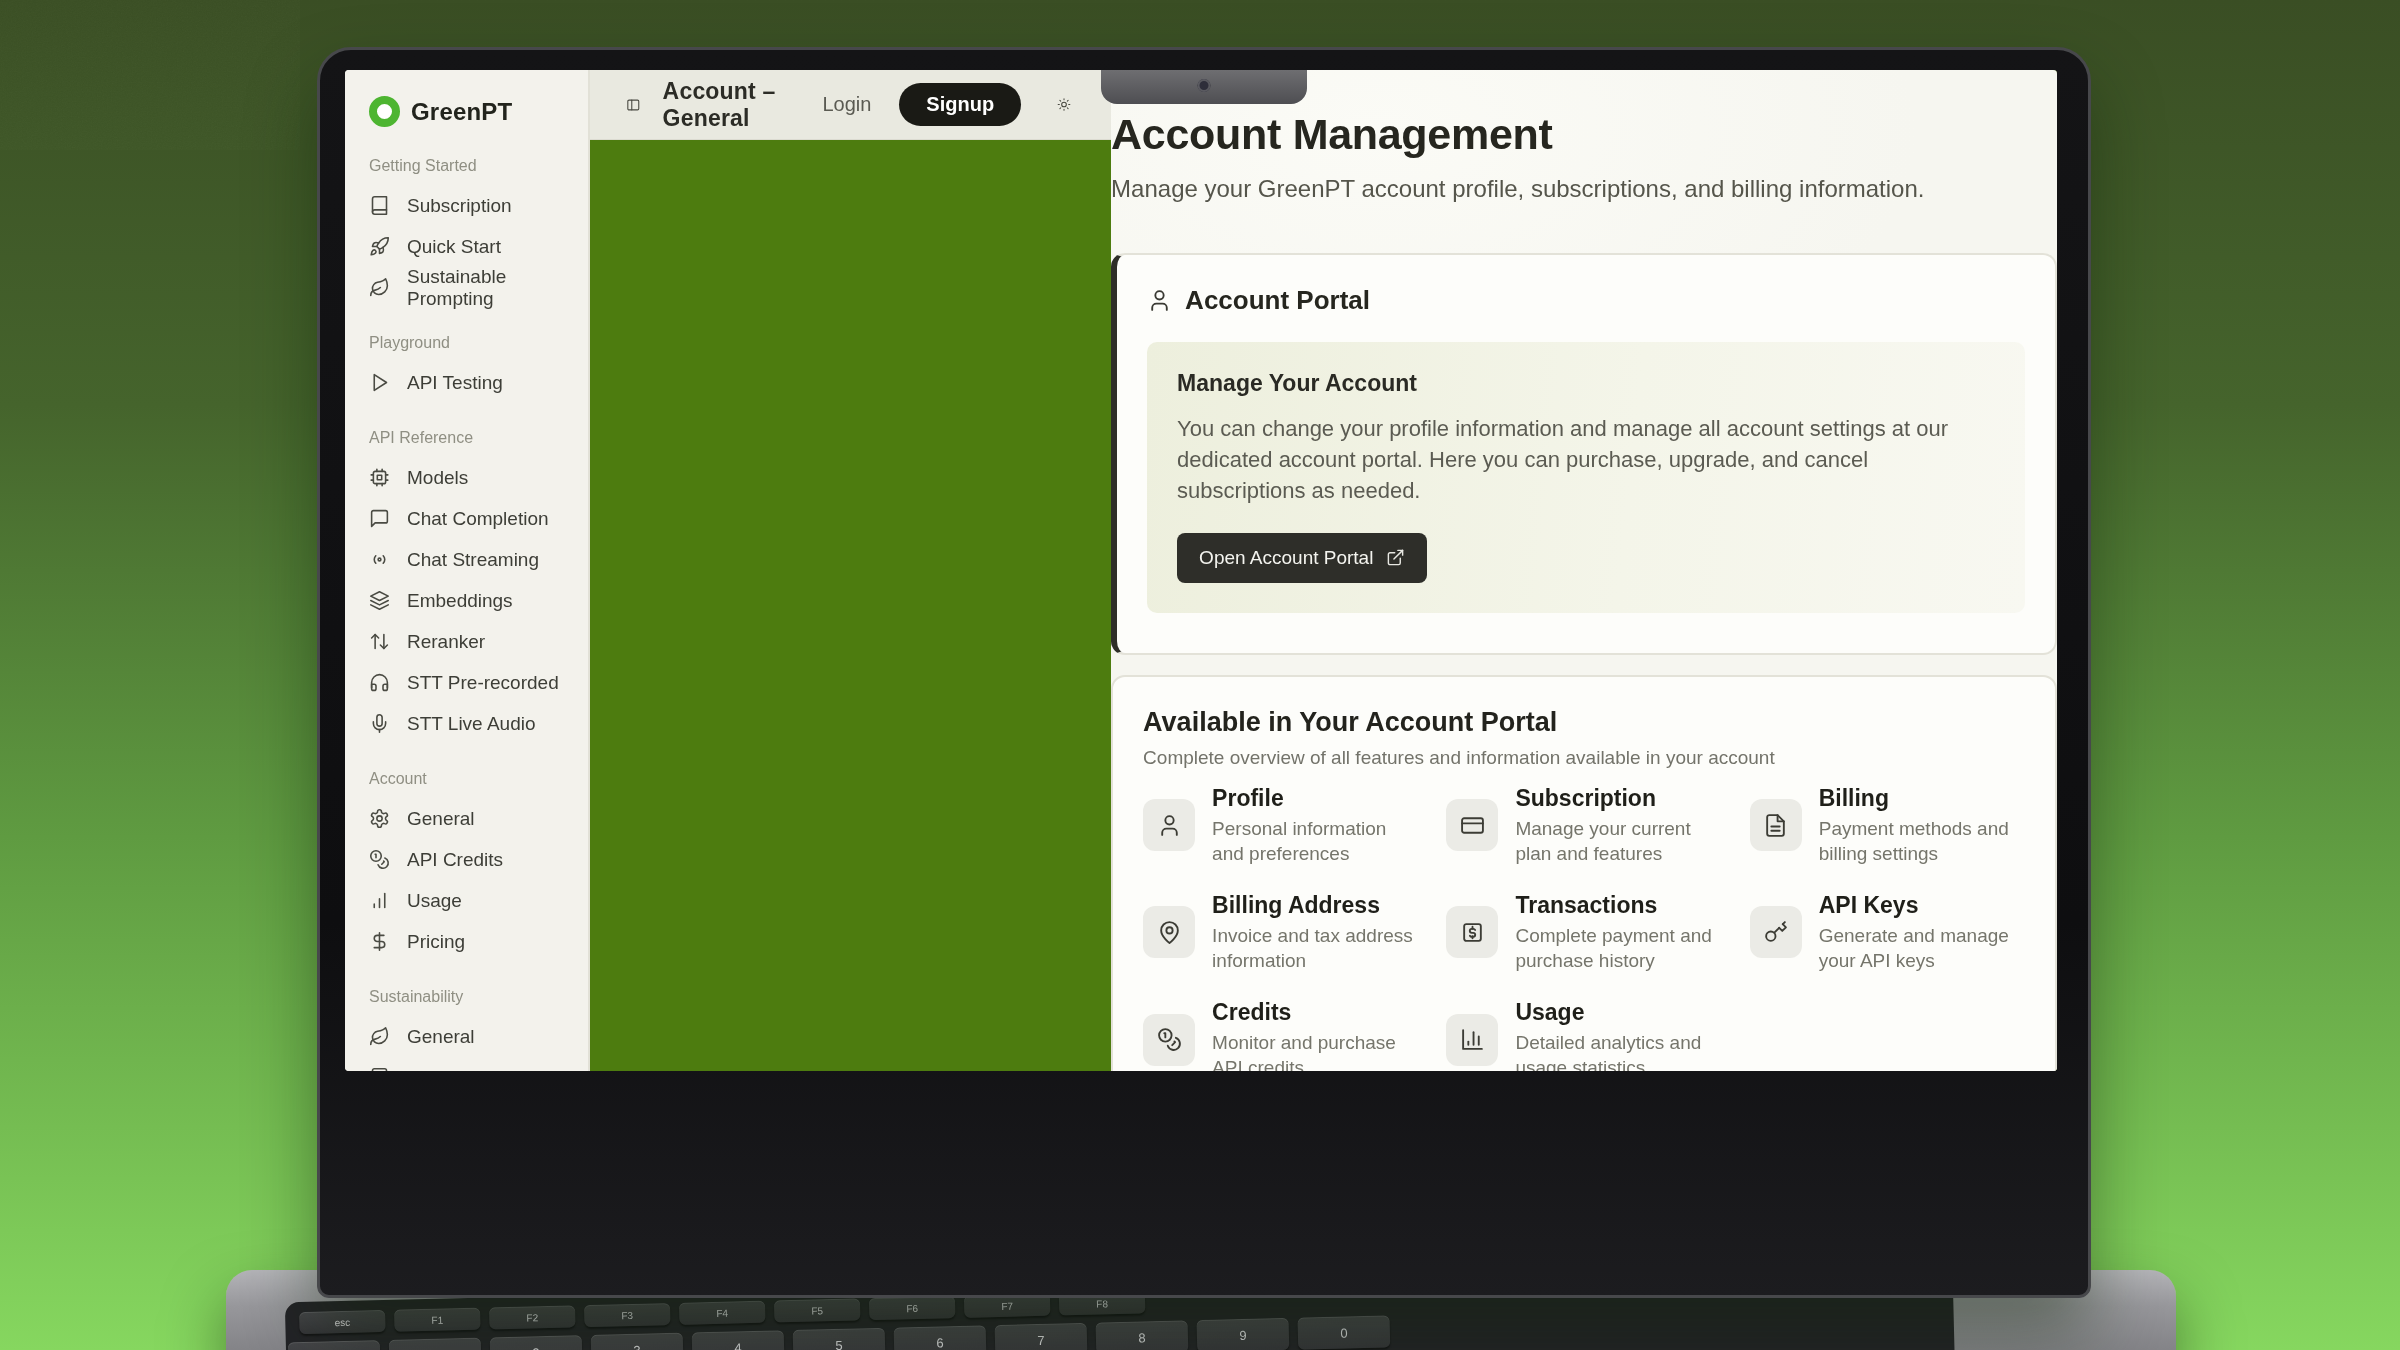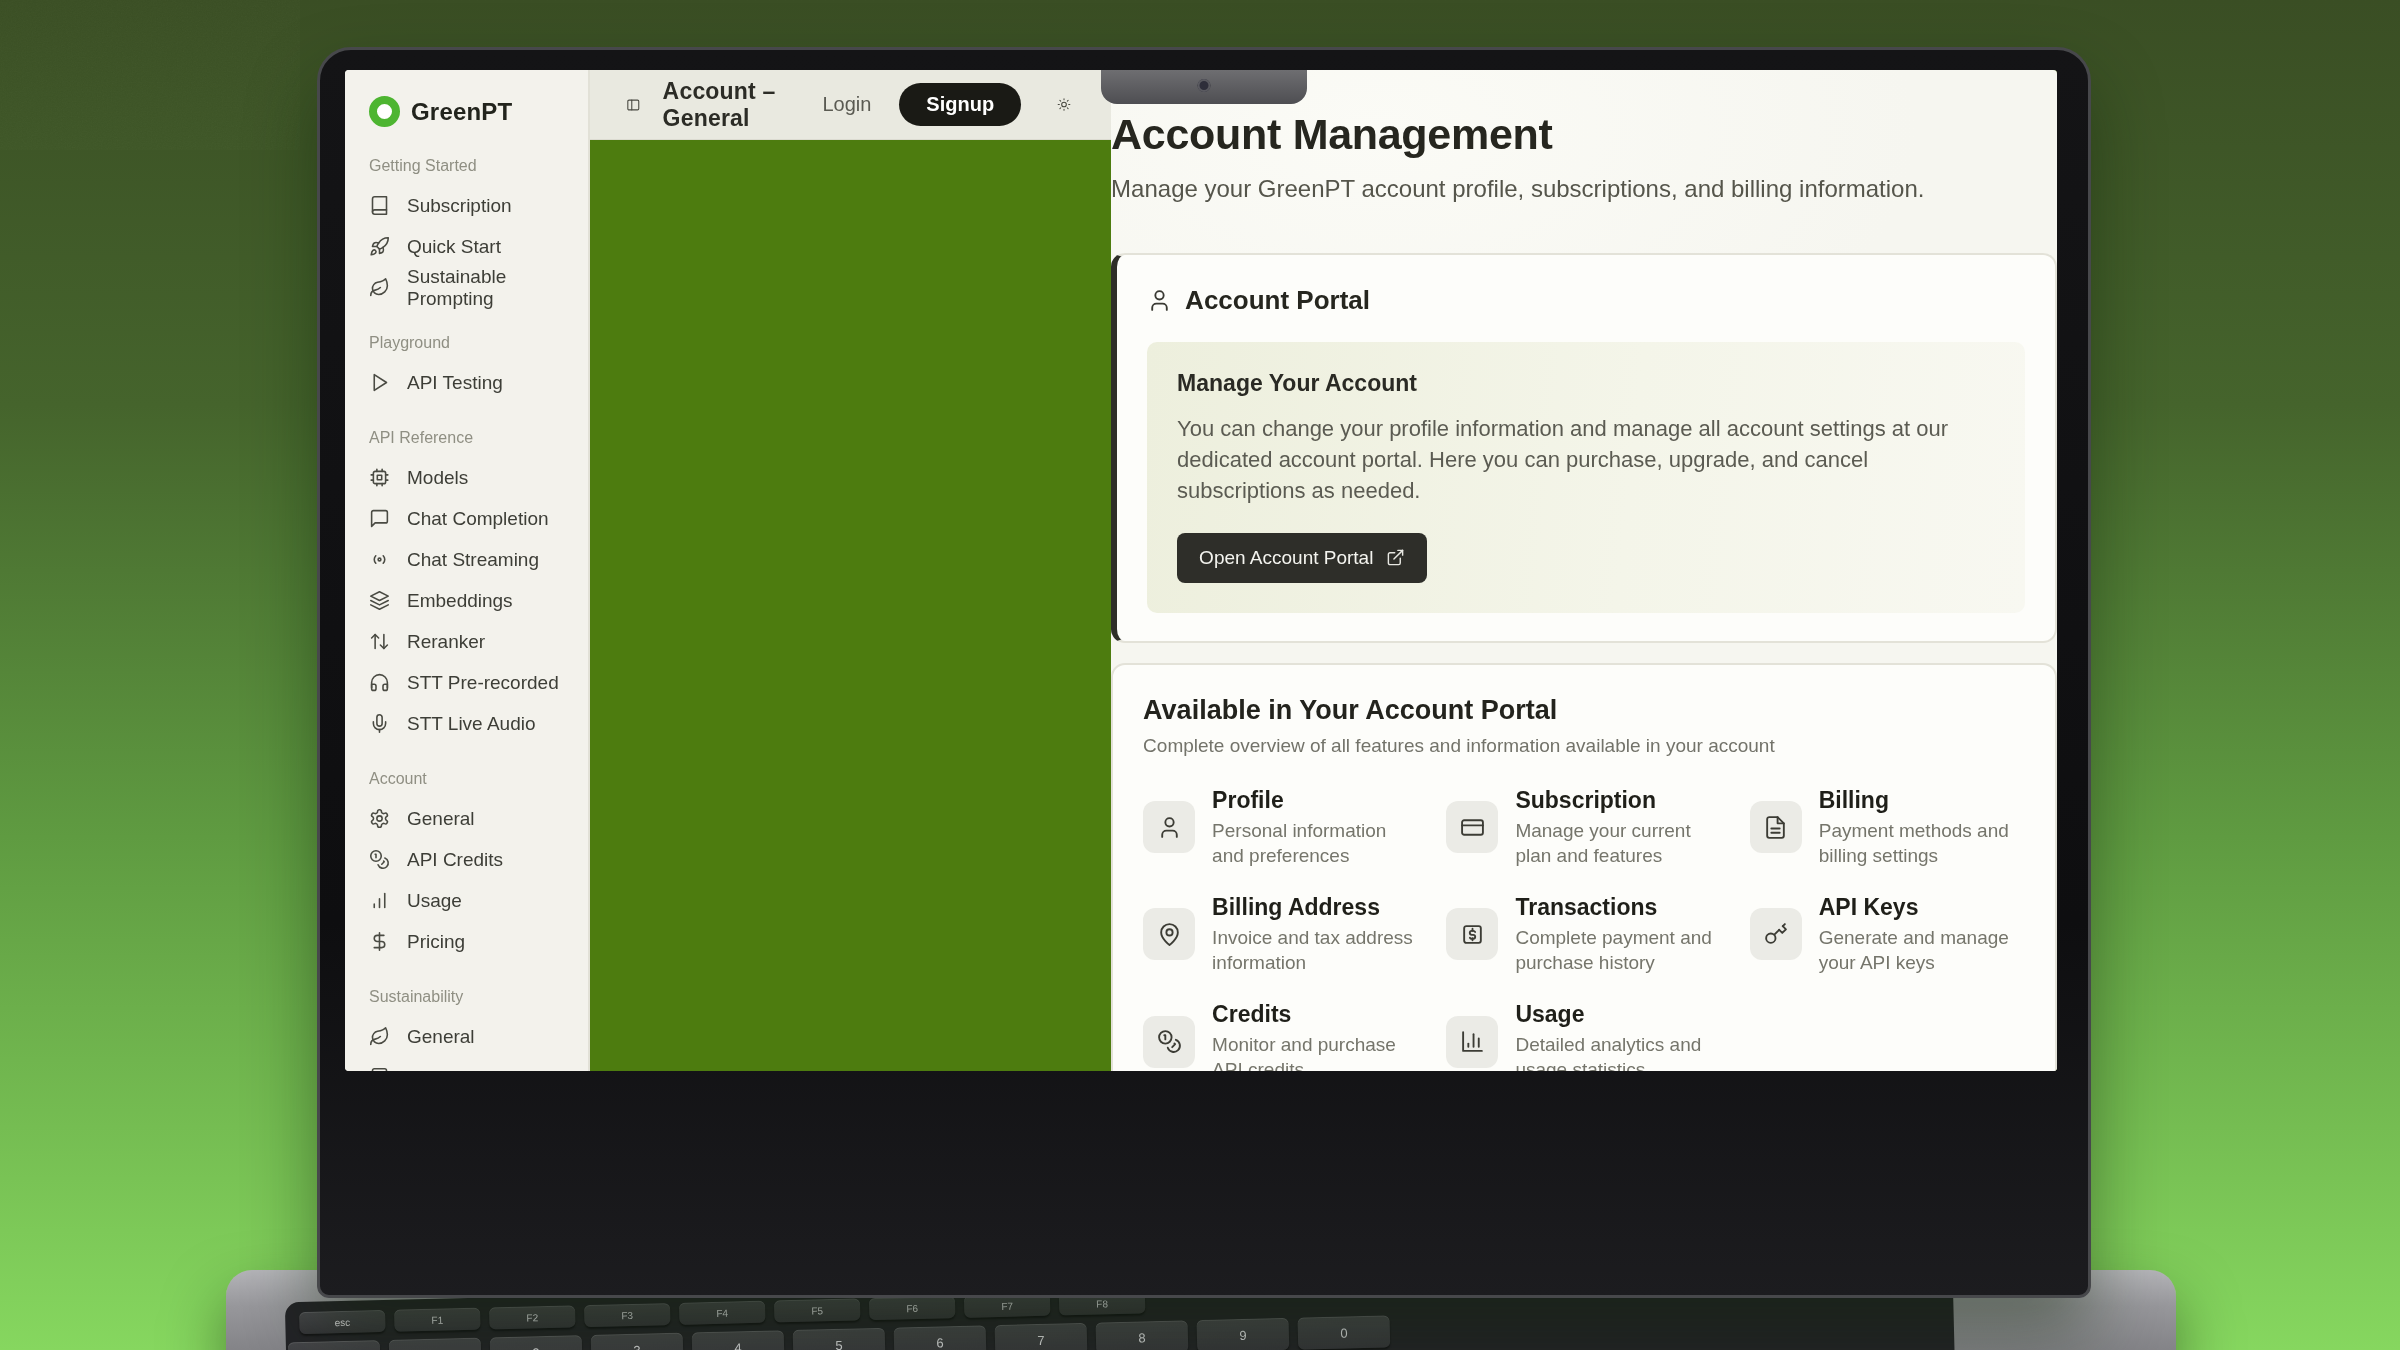--- a/index.html
+++ b/index.html
@@ -64,38 +64,38 @@
     font-family:"Liberation Sans",sans-serif;}
   .theme-toggle{width:25px;height:25px;color:#4a4a42;margin-left:14px;cursor:pointer;}
 
   .content{flex:1;display:flex;justify-content:center;overflow:hidden;
     background:radial-gradient(900px 500px at 28% 6%,#fbfbf6 0%,#f6f6f0 60%);}
   .col{width:1010px;padding-top:40px;}
   h1.page-title{margin:0;font-size:43px;font-weight:700;color:#26261f;letter-spacing:-.3px;}
   .page-subtitle{margin:16px 0 0;font-size:24px;color:#55554b;}
 
   .card{background:#fdfdfa;border:2px solid #e3e2d8;border-radius:14px;box-sizing:border-box;}
-  .card1{margin-top:50px;border-left:6px solid #2e2e28;padding:30px 30px 28px;}
+  .card1{margin-top:50px;border-left:6px solid #2e2e28;padding:30px 30px 40px;}
   .card1-head{display:flex;align-items:center;gap:13px;}
   .card1-head .icon{width:25px;height:25px;color:#3a3a33;}
   .card1-title{font-size:26px;font-weight:700;color:#26261f;}
   .card1-desc{margin:10px 0 0;font-size:18px;color:#6f6f65;}
   .panel{margin-top:26px;background:linear-gradient(96deg,#edefdd 0%,#f4f5e9 55%,#f8f8f1 100%);
     border-radius:10px;padding:28px 30px 30px;}
   .panel-title{font-size:23px;font-weight:700;color:#2a2a24;}
   .panel-body{margin:16px 0 0;font-size:22px;line-height:1.42;color:#5b5b52;max-width:960px;}
   .portal-btn{margin-top:26px;display:inline-flex;align-items:center;gap:13px;
     background:#2e2e29;color:#f4f4ef;font-size:19px;font-weight:400;border:none;
     padding:14px 22px;border-radius:8px;cursor:pointer;font-family:"Liberation Sans",sans-serif;}
   .portal-btn .icon{width:19px;height:19px;color:#e8e8e2;}
 
   .card2{margin-top:20px;padding:30px 30px 34px;}
   .card2-title{font-size:27px;font-weight:700;color:#23231d;}
   .card2-sub{margin:9px 0 0;font-size:19px;color:#73736a;}
-  .feat-grid{margin-top:30px;display:grid;grid-template-columns:repeat(3,1fr);
+  .feat-grid{margin-top:16px;display:grid;grid-template-columns:repeat(3,1fr);
     column-gap:28px;row-gap:26px;}
   .feat{display:flex;align-items:center;gap:17px;}
   .feat-tile{width:52px;height:52px;flex:0 0 52px;border-radius:12px;background:#ebebe6;
     display:flex;align-items:center;justify-content:center;color:#3c3c35;}
   .feat-tile .icon{width:25px;height:25px;}
   .feat-title{font-size:23px;font-weight:700;color:#1f1f19;}
   .feat-desc{margin-top:4px;font-size:19px;line-height:1.32;color:#75756b;max-width:255px;}
 
   .card3{margin-top:20px;padding:32px 30px 80px;}
 </style>

